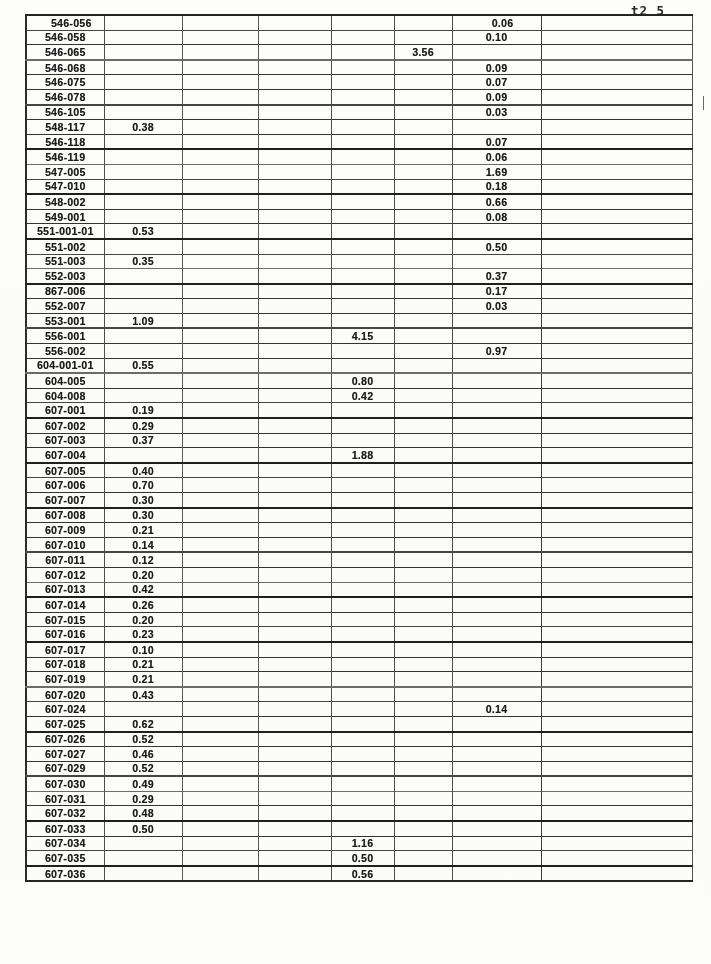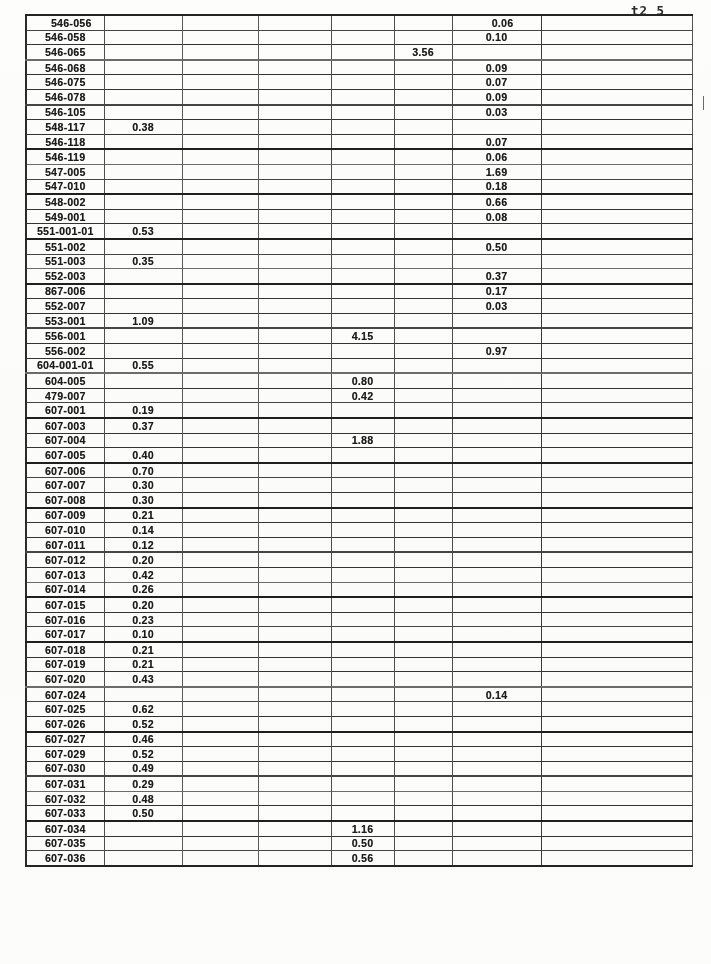--- a/index.html
+++ b/index.html
@@ -327,32 +327,42 @@
           <td>604-005</td>
           <td></td>
           <td></td>
           <td></td>
           <td>0.80</td>
           <td></td>
           <td></td>
           <td></td>
         </tr>
         <tr>
-          <td>479-007</td>
+          <td>604-008</td>
           <td></td>
           <td></td>
           <td></td>
           <td>0.42</td>
           <td></td>
           <td></td>
           <td></td>
         </tr>
         <tr>
           <td>607-001</td>
           <td>0.19</td>
+          <td></td>
+          <td></td>
+          <td></td>
+          <td></td>
+          <td></td>
+          <td></td>
+        </tr>
+        <tr>
+          <td>607-002</td>
+          <td>0.29</td>
           <td></td>
           <td></td>
           <td></td>
           <td></td>
           <td></td>
           <td></td>
         </tr>
         <tr>
           <td>607-003</td>
           <td>0.37</td>

